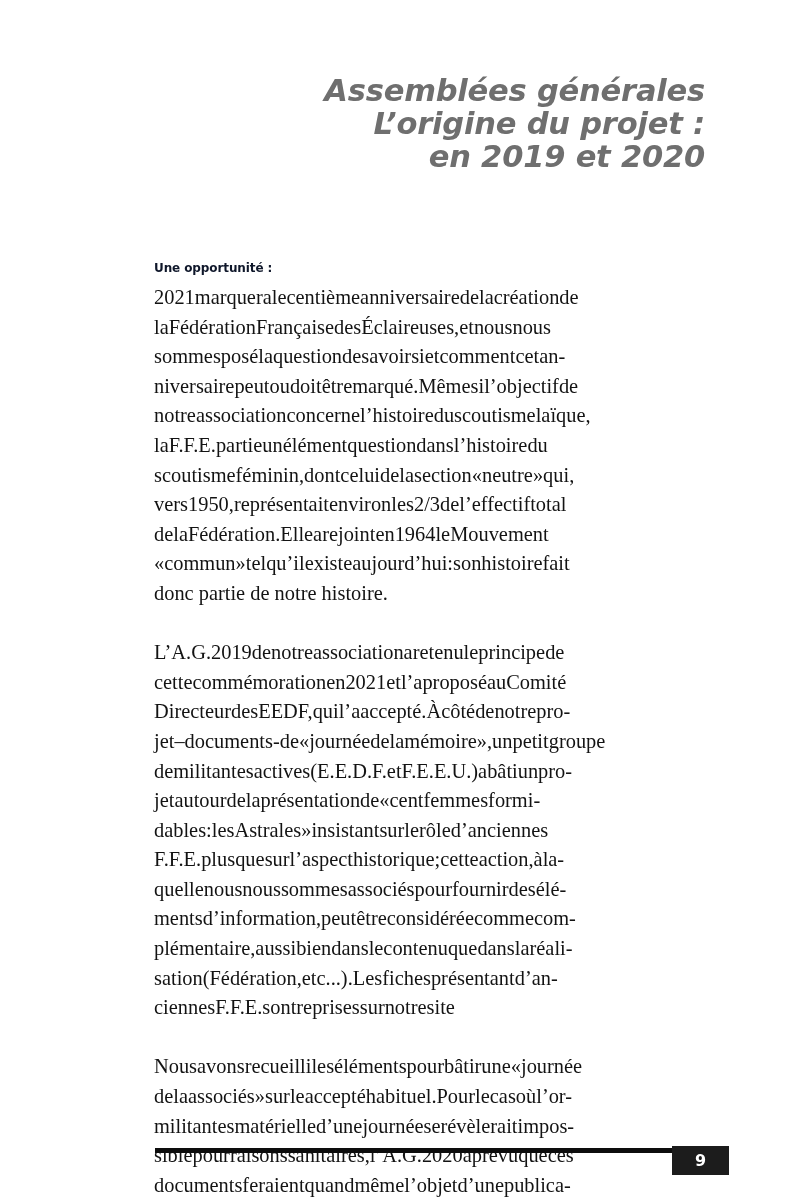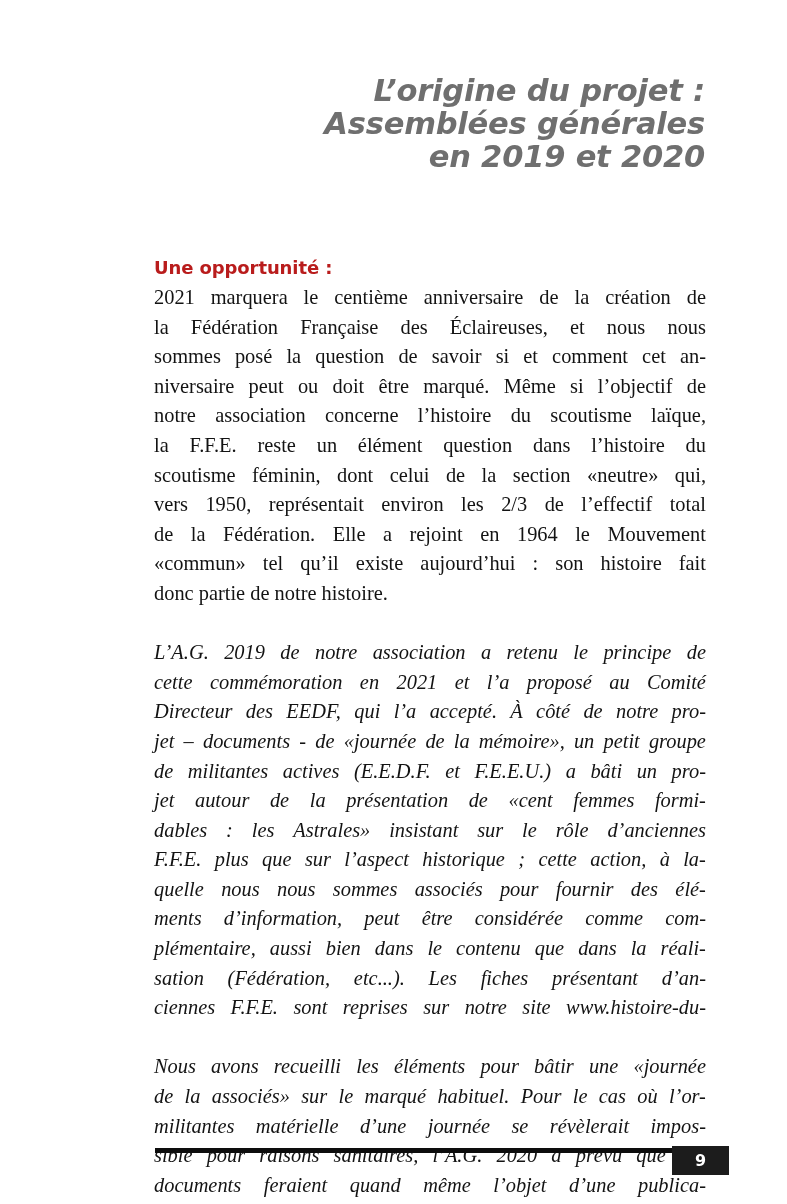--- a/index.html
+++ b/index.html
@@ -38,48 +38,46 @@
   
   .body-block {
     position: absolute;
     left: 154px;
     top: 255px;
     width: 552px;
   }
   .section-heading {
     font-family: "DejaVu Sans", "Liberation Sans", sans-serif;
     font-weight: bold;
-    font-size: 18px;
+    font-size: 12px;
     line-height: 26px;
-    color: #b91c1c;
+    color: #0f172a;
     margin: 0 0 2px 0;
     letter-spacing: -0.1px;
   }
   .para {
     margin: 0;
     font-family: "Liberation Serif", "DejaVu Serif", serif;
     font-size: 20.4px;
     line-height: 29.6px;
     color: #131313;
     text-align: justify;
     text-align-last: left;
     hyphens: manual;
   }
   .para + .para {
     margin-top: 29.6px;
-    font-style: italic;
   }
   .para .ln {
     display: block;
     white-space: nowrap;
   }
   
   .para .ln.j {
     display: flex;
-    justify-content: space-between;
   }
   .para .ln.j > span {
     white-space: pre;
   }
 
   
   .footer-rule {
     position: absolute;
     left: 155px;
     top: 1148px;
@@ -105,22 +103,22 @@
     color: #ffffff;
     line-height: 1;
   }
 </style>
 </head>
 <body>
 
 <div class="page">
 
   <div class="title-block">
+    <div class="title-line">Assemblées générales</div>
     <div class="title-line">L’origine du projet :</div>
-    <div class="title-line">Assemblées générales</div>
     <div class="title-line">en 2019 et 2020</div>
   </div>
 
   <div class="body-block">
 
     <h2 class="section-heading">Une opportunité :</h2>
 
     <p class="para">
       <span class="ln j">
           <span>2021</span>
@@ -173,21 +171,21 @@
           <span>association</span>
           <span>concerne</span>
           <span>l’histoire</span>
           <span>du</span>
           <span>scoutisme</span>
           <span>laïque,</span>
         </span>
       <span class="ln j">
           <span>la</span>
           <span>F.F.E.</span>
-          <span>reste</span>
+          <span>partie</span>
           <span>un</span>
           <span>élément</span>
           <span>question</span>
           <span>dans</span>
           <span>l’histoire</span>
           <span>du</span>
         </span>
       <span class="ln j">
           <span>scoutisme</span>
           <span>féminin,</span>
@@ -376,21 +374,20 @@
           <span>d’an-</span>
         </span>
       <span class="ln j">
           <span>ciennes</span>
           <span>F.F.E.</span>
           <span>sont</span>
           <span>reprises</span>
           <span>sur</span>
           <span>notre</span>
           <span>site</span>
-          <span>www.histoire-du-</span>
         </span>
     </p>
 
     <p class="para">
       <span class="ln j">
           <span>Nous</span>
           <span>avons</span>
           <span>recueilli</span>
           <span>les</span>
           <span>éléments</span>
@@ -398,21 +395,21 @@
           <span>bâtir</span>
           <span>une</span>
           <span>«journée</span>
         </span>
       <span class="ln j">
           <span>de</span>
           <span>la</span>
           <span>associés»</span>
           <span>sur</span>
           <span>le</span>
-          <span>marqué</span>
+          <span>accepté</span>
           <span>habituel.</span>
           <span>Pour</span>
           <span>le</span>
           <span>cas</span>
           <span>où</span>
           <span>l’or-</span>
         </span>
       <span class="ln j">
           <span>militantes</span>
           <span>matérielle</span>

